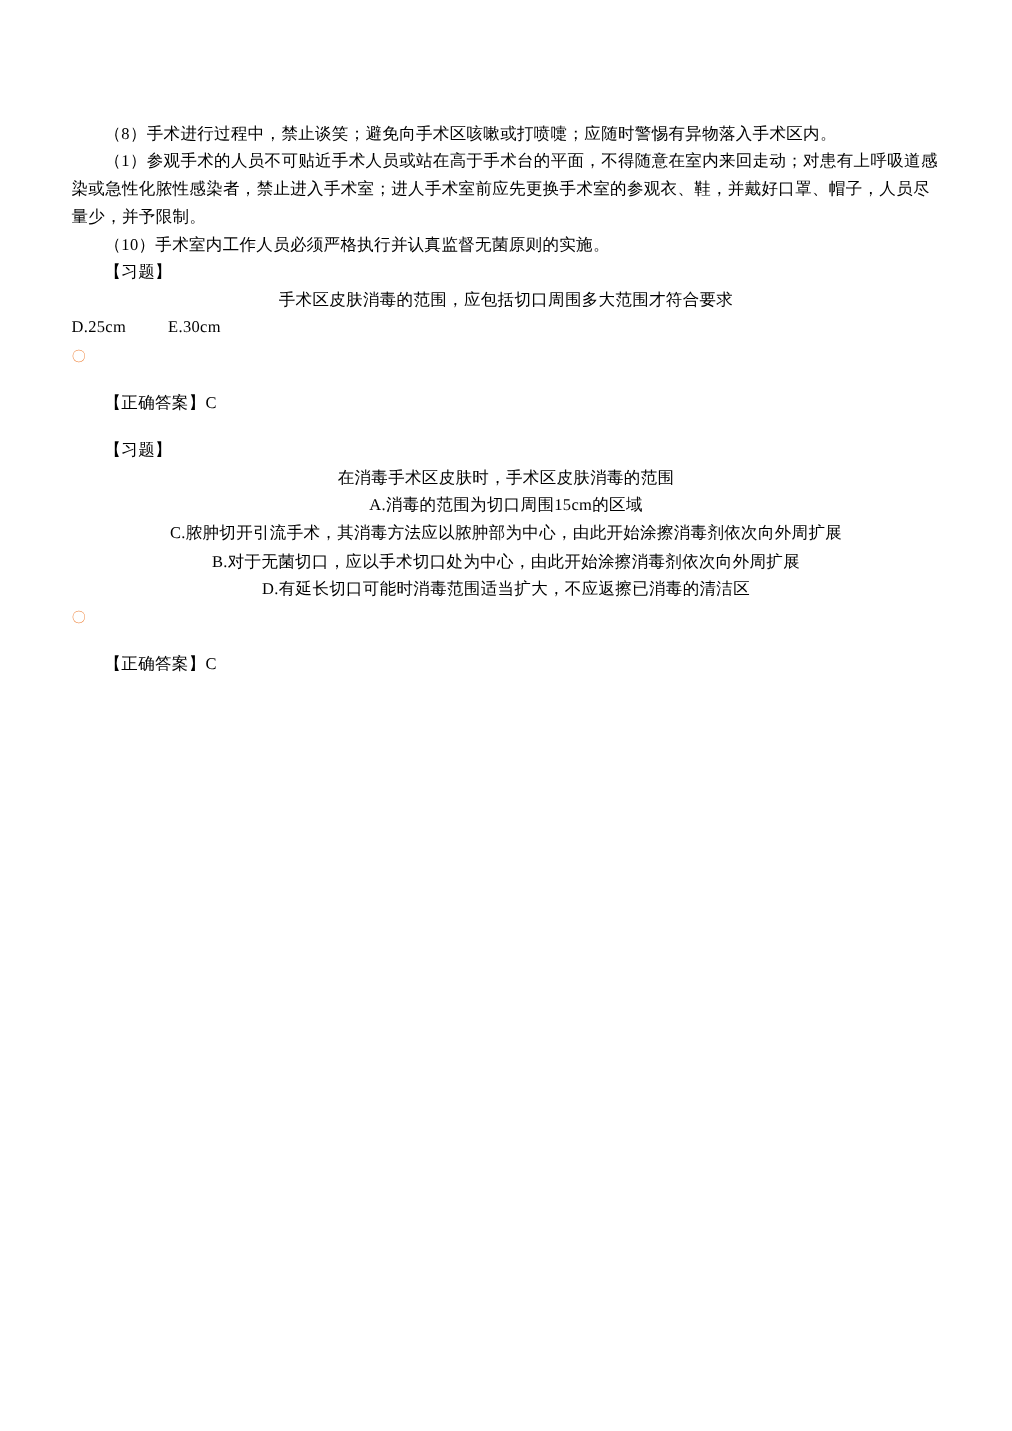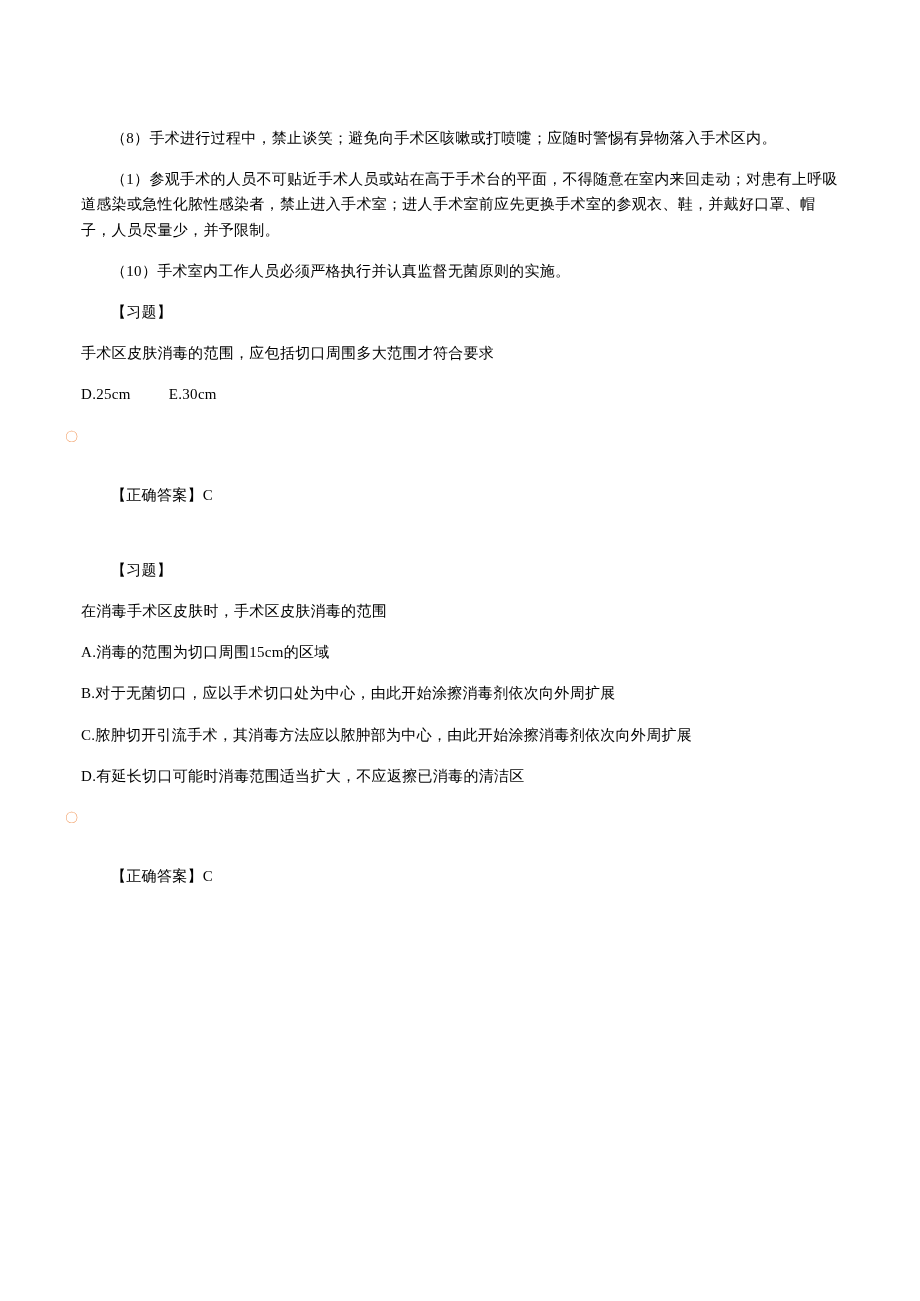--- a/index.html
+++ b/index.html
@@ -14,36 +14,37 @@
     padding: 110px 65px 0 65px;
     font-size: 15px;
     line-height: 1.68;
     letter-spacing: 0.3px;
   }
   .indent {
     text-indent: 2em;
   }
   .no-indent {
     text-indent: 0;
+    text-align: center;
   }
   .opts span {
     display: inline-block;
     margin-right: 34px;
   }
   .opts { text-indent: 0; }
   .circle {
     color: #ed7d31;
     font-size: 13px;
     line-height: 1.2;
     display: inline-block;
     margin: 2px 0 2px 0;
   }
   .gap   { height: 18px; }
   
-  p { margin: 16px; }
+  p { margin: 0; }
 </style>
 </head>
 <body>
 
 <div class="page">
 
   <p class="indent">（8）手术进行过程中，禁止谈笑；避免向手术区咳嗽或打喷嚏；应随时警惕有异物落入手术区内。</p>
   <p class="indent">（1）参观手术的人员不可贴近手术人员或站在高于手术台的平面，不得随意在室内来回走动；对患有上呼吸道感染或急性化脓性感染者，禁止进入手术室；进人手术室前应先更换手术室的参观衣、鞋，并戴好口罩、帽子，人员尽量少，并予限制。</p>
   <p class="indent">（10）手术室内工作人员必须严格执行并认真监督无菌原则的实施。</p>
 
@@ -54,20 +55,20 @@
     <span>E.30cm</span>
   </p>
   <span class="circle">〇</span>
   <div class="gap"></div>
   <p class="indent">【正确答案】C</p>
   <div class="gap"></div>
 
   <p class="indent">【习题】</p>
   <p class="no-indent">在消毒手术区皮肤时，手术区皮肤消毒的范围</p>
   <p class="no-indent">A.消毒的范围为切口周围15cm的区域</p>
+  <p class="no-indent">C.脓肿切开引流手术，其消毒方法应以脓肿部为中心，由此开始涂擦消毒剂依次向外周扩展</p>
   <p class="no-indent">B.对于无菌切口，应以手术切口处为中心，由此开始涂擦消毒剂依次向外周扩展</p>
-  <p class="no-indent">C.脓肿切开引流手术，其消毒方法应以脓肿部为中心，由此开始涂擦消毒剂依次向外周扩展</p>
   <p class="no-indent">D.有延长切口可能时消毒范围适当扩大，不应返擦已消毒的清洁区</p>
   <span class="circle">〇</span>
   <div class="gap"></div>
   <p class="indent">【正确答案】C</p>
 
 </div>
 
 </body></html>

